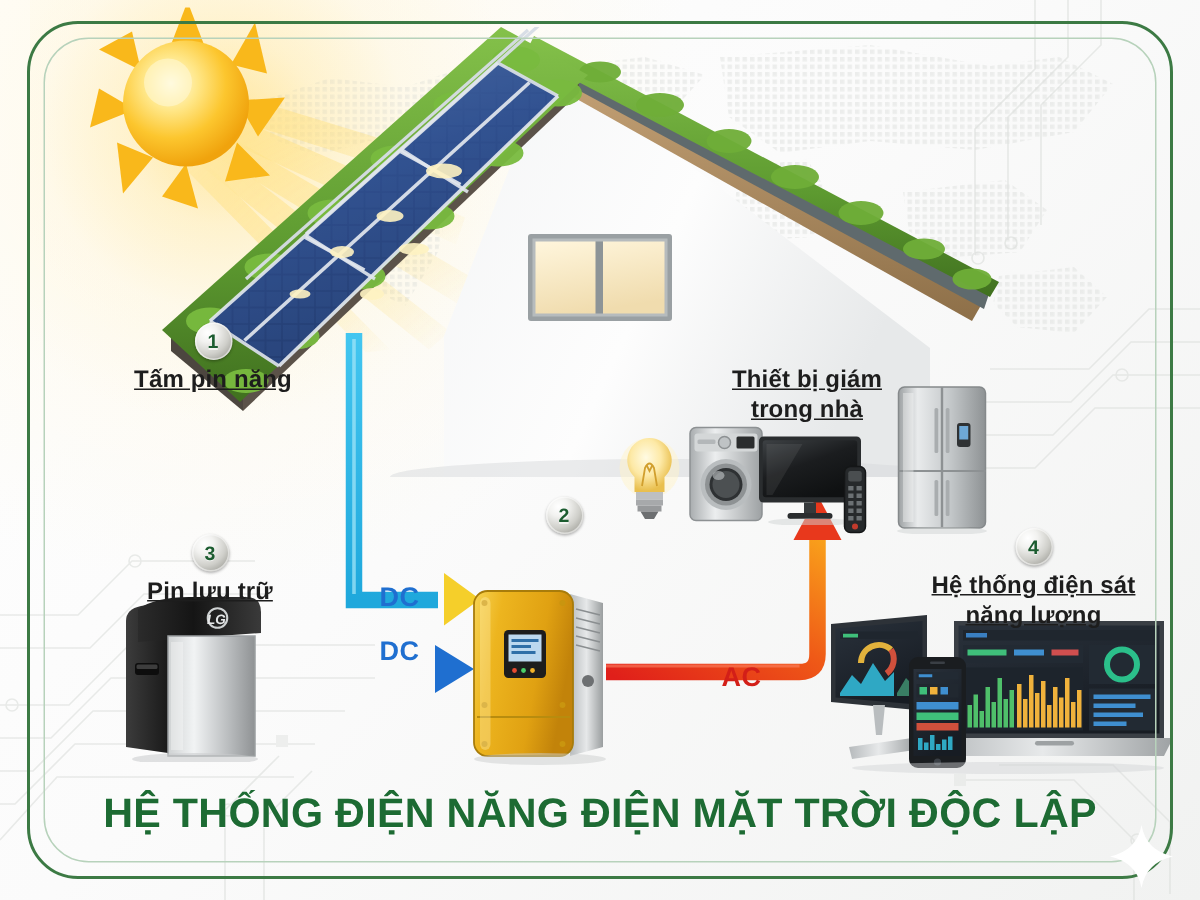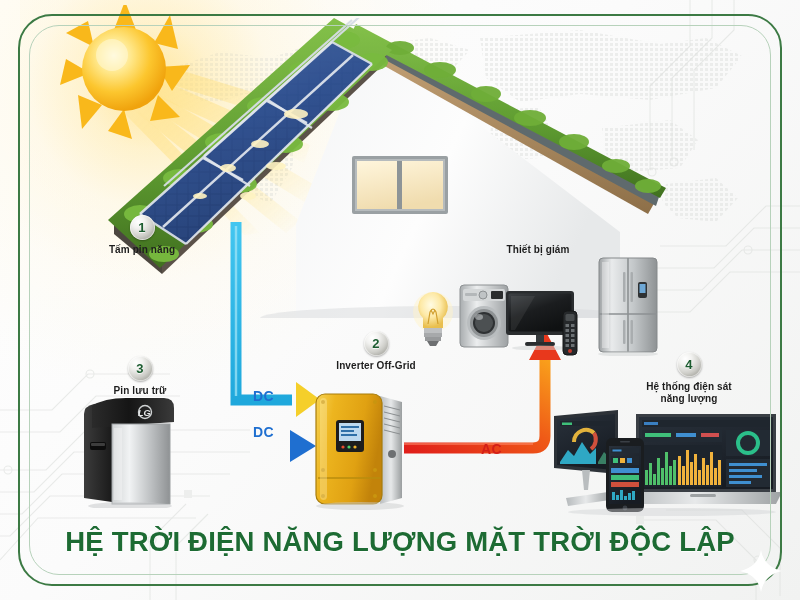--- a/index.html
+++ b/index.html
@@ -45,30 +45,30 @@
   
   .sprite{position:absolute;font-style:italic;}
   .sprite svg{display:block;}
 
   
   .flows{position:absolute;left:0;top:0;width:800px;height:600px;pointer-events:none;}
 
   
   .lbl{position:absolute;text-align:center;color:#1d1d1d;
        font-weight:bold;line-height:1.22;letter-spacing:.1px;}
-  .lbl .t{font-size:10px;}
+  .lbl .t{font-size:16px;text-decoration:underline;}
   .badge{width:25px;height:25px;border-radius:50%;margin:0 auto 4px;
      background:radial-gradient(circle at 33% 27%, #ffffff 0%, #f2f2f0 26%,
                 #cfcfca 58%, #a9a9a3 80%, #8e8e88 100%);
      box-shadow:0 1px 2px rgba(0,0,0,.30), inset 0 0 0 1px rgba(255,255,255,.55);
      display:flex;align-items:center;justify-content:center;
      font-size:13px;font-weight:bold;color:#1c5c30;
      text-shadow:0 1px 0 rgba(255,255,255,.65);}
 
-  .flowlbl{position:absolute;font-weight:bold;font-size:14px;letter-spacing:.4px;}
+  .flowlbl{position:absolute;font-weight:bold;font-size:18px;letter-spacing:.4px;}
   .flowlbl.dc{color:#1f6fd0;}
   .flowlbl.ac{color:#d31f18;}
 
   
   .title{position:absolute;left:0;right:0;bottom:42px;text-align:center;
      font-size:27.5px;font-weight:bold;color:#1d6b33;letter-spacing:.2px;
      text-shadow:0 1px 0 rgba(255,255,255,.8);}
 </style>
 </head>
 <body>
@@ -653,46 +653,46 @@
     </svg>
   </div>
 
   <div class="lbl" style="left:72px;top:215px;width:140px;">
     <div class="badge">1</div>
     <div class="t">Tấm pin năng</div>
   </div>
 
   <div class="lbl" style="left:296px;top:331px;width:160px;">
     <div class="badge">2</div>
-    <div class="t">Inverter Off-Grid</div>
   </div>
 
   <div class="lbl" style="left:72px;top:356px;width:136px;">
     <div class="badge">3</div>
     <div class="t">Pin lưu trữ</div>
   </div>
 
   <div class="lbl" style="left:604px;top:352px;width:170px;">
     <div class="badge">4</div>
     <div class="t">Hệ thống điện sát</div>
     <div class="t">năng lượng</div>
   </div>
 
   <div class="lbl" style="left:458px;top:244px;width:160px;">
     <div class="t">Thiết bị giám</div>
+    <div class="t">trong nhà</div>
   </div>
 
   <div class="flowlbl dc" style="left:253px;top:388px;">DC</div>
   <div class="flowlbl dc" style="left:253px;top:424px;">DC</div>
   <div class="flowlbl ac" style="left:481px;top:428px;margin-top:13px;">AC</div>
 
   <div class="frame inner"></div>
   <div class="frame outer">
     <div class="sparkle br">
       <svg width="46" height="46" viewBox="0 0 46 46">
         <path d="M23 2 Q26 19 44 23 Q26 27 23 44 Q20 27 2 23 Q20 19 23 2 Z" fill="#ffffff"></path>
       </svg>
     </div>
   </div>
 
-  <div class="title">HỆ TRỜI ĐIỆN NĂNG LƯỢNG MẶT TRỜI ĐỘC LẬP</div>
+  <div class="title">HỆ THỐNG ĐIỆN NĂNG ĐIỆN MẶT TRỜI ĐỘC LẬP</div>
 
 </div>
 
 </body></html>

